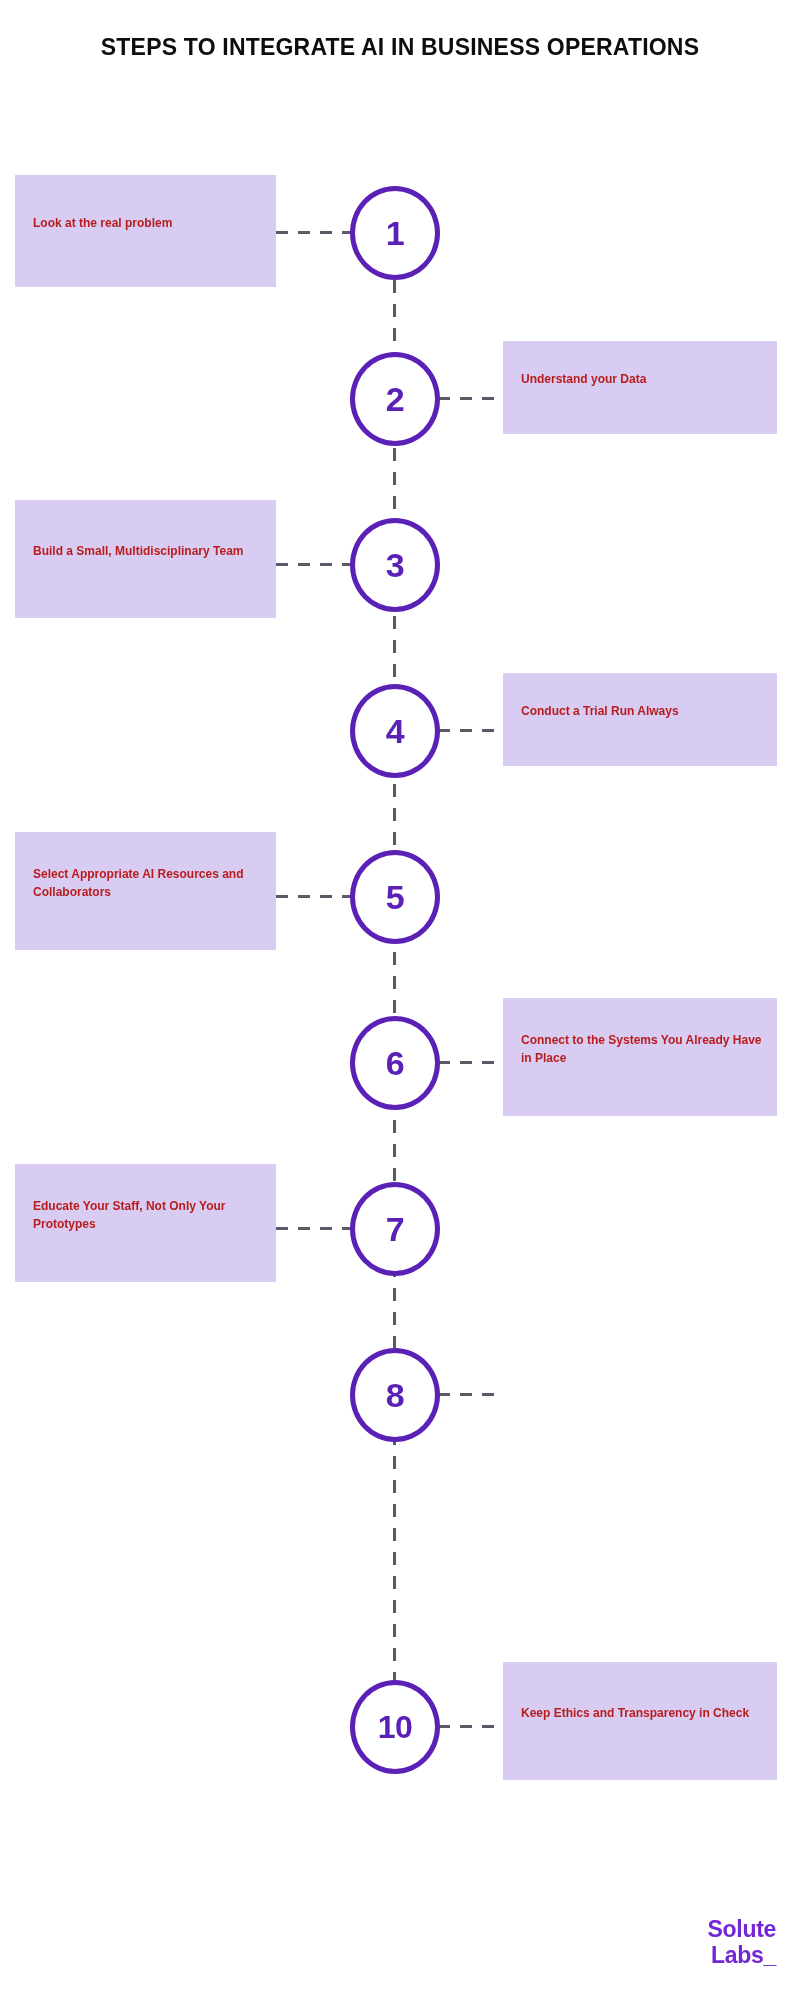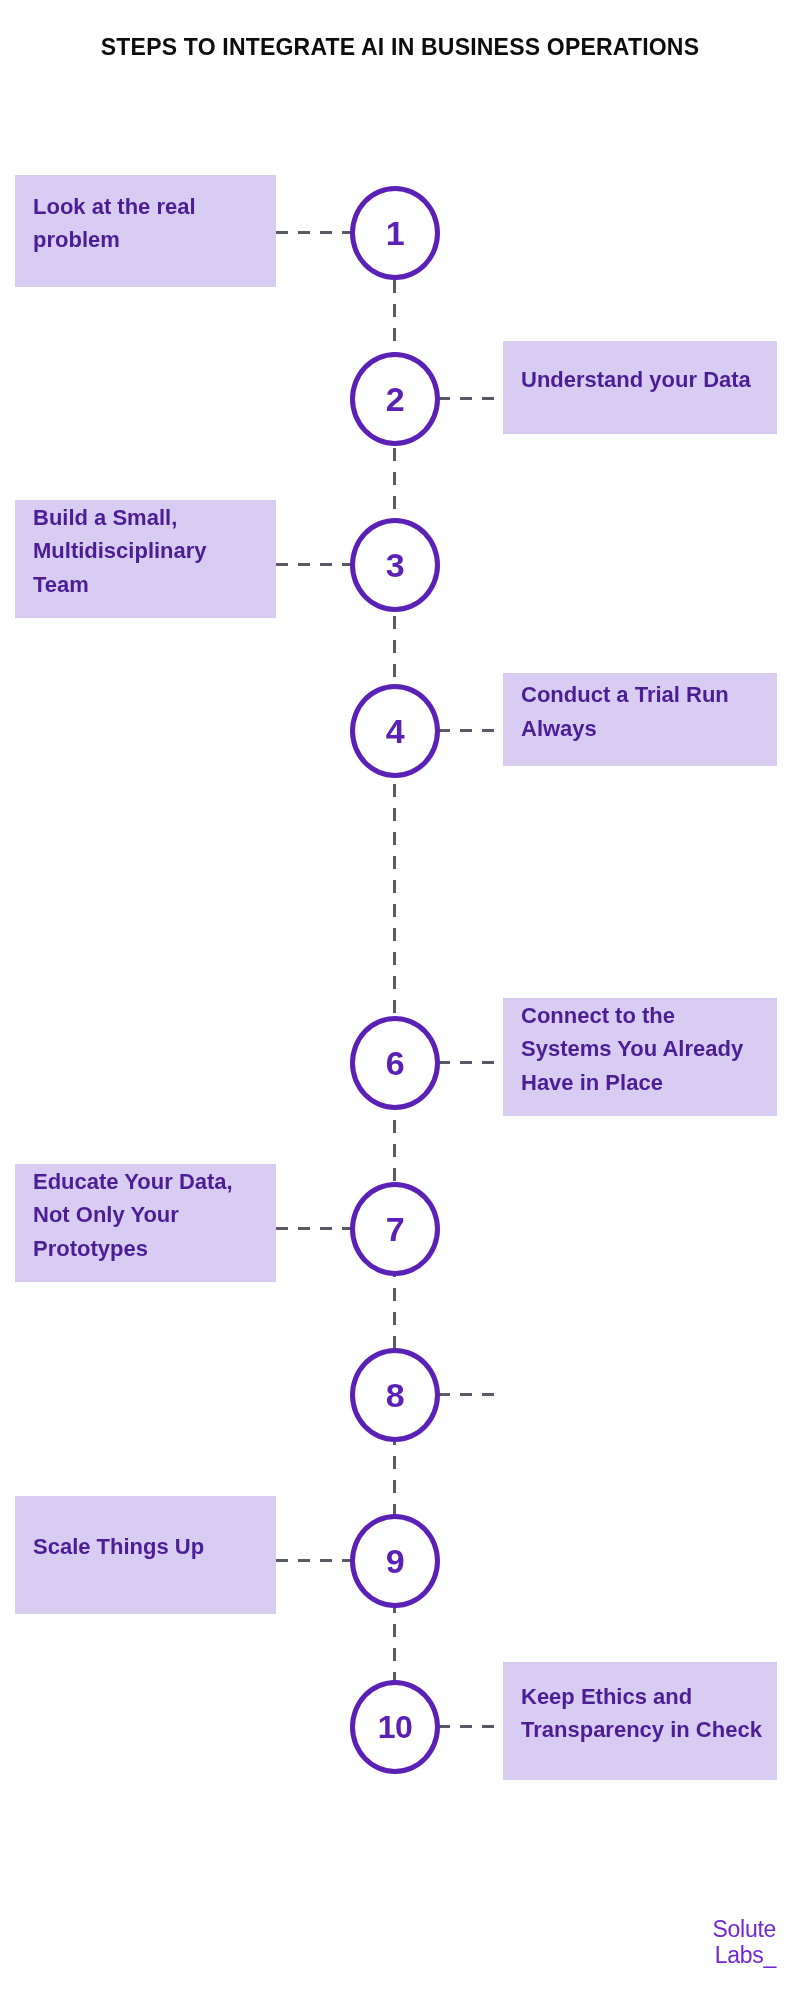--- a/index.html
+++ b/index.html
@@ -91,22 +91,22 @@
         rgba(0,0,0,0) 12px, rgba(0,0,0,0) 22px);
     z-index: 2;
   }
   .connector.left  { left: 276px; width: 76px; }
   .connector.right { left: 438px; width: 66px; }
 
   
   .box {
     position: absolute;
     background: #d8ccf2;
-    color: #4c1d95;
-    font-size: 22px;
+    color: #b91c1c;
+    font-size: 12px;
     font-weight: bold;
     line-height: 1.52;
     display: flex;
     align-items: center;
     padding: 12px 14px 28px 18px;
     z-index: 2;
   }
   .box.left  { left: 15px;  width: 261px; }
   .box.right { left: 503px; width: 274px; }
 
@@ -116,21 +116,21 @@
   .h3 { height: 118px; top: 18px; }
 
   
   .logo {
     position: absolute;
     right: 24px;
     bottom: 32px;
     text-align: right;
     color: #7226d6;
     font-size: 23px;
-    font-weight: normal;
+    font-weight: bold;
     line-height: 1.14;
     letter-spacing: -0.3px;
   }
   .logo-line { display: block; white-space: pre; }
 </style>
 </head>
 <body>
 
 <div class="page">
 
@@ -163,51 +163,51 @@
   </div>
 
   <div class="step" style="top:648px">
     <div class="node">
       <span class="node-num">4</span>
     </div>
     <div class="connector right"></div>
     <div class="box right h2">Conduct a Trial Run Always</div>
   </div>
 
+  <div class="step" style="top:814px">
+    <div class="box left h3">Select Appropriate AI Resources and Collaborators</div>
+    <div class="connector left"></div>
+    <div class="node">
+      <span class="node-num">5</span>
+    </div>
+  </div>
 
   <div class="step" style="top:980px">
     <div class="node">
       <span class="node-num">6</span>
     </div>
     <div class="connector right"></div>
     <div class="box right h3">Connect to the Systems You Already Have in Place</div>
   </div>
 
   <div class="step" style="top:1146px">
-    <div class="box left h3">Educate Your Data, Not Only Your Prototypes</div>
+    <div class="box left h3">Educate Your Staff, Not Only Your Prototypes</div>
     <div class="connector left"></div>
     <div class="node">
       <span class="node-num">7</span>
     </div>
   </div>
 
   <div class="step" style="top:1312px">
     <div class="node">
       <span class="node-num">8</span>
     </div>
     <div class="connector right"></div>
   </div>
 
-  <div class="step" style="top:1478px">
-    <div class="box left h3">Scale Things Up</div>
-    <div class="connector left"></div>
-    <div class="node">
-      <span class="node-num">9</span>
-    </div>
-  </div>
 
   <div class="step" style="top:1644px">
     <div class="node wide">
       <span class="node-num">10</span>
     </div>
     <div class="connector right"></div>
     <div class="box right h3">Keep Ethics and Transparency in Check</div>
   </div>
 
   <div class="logo">

